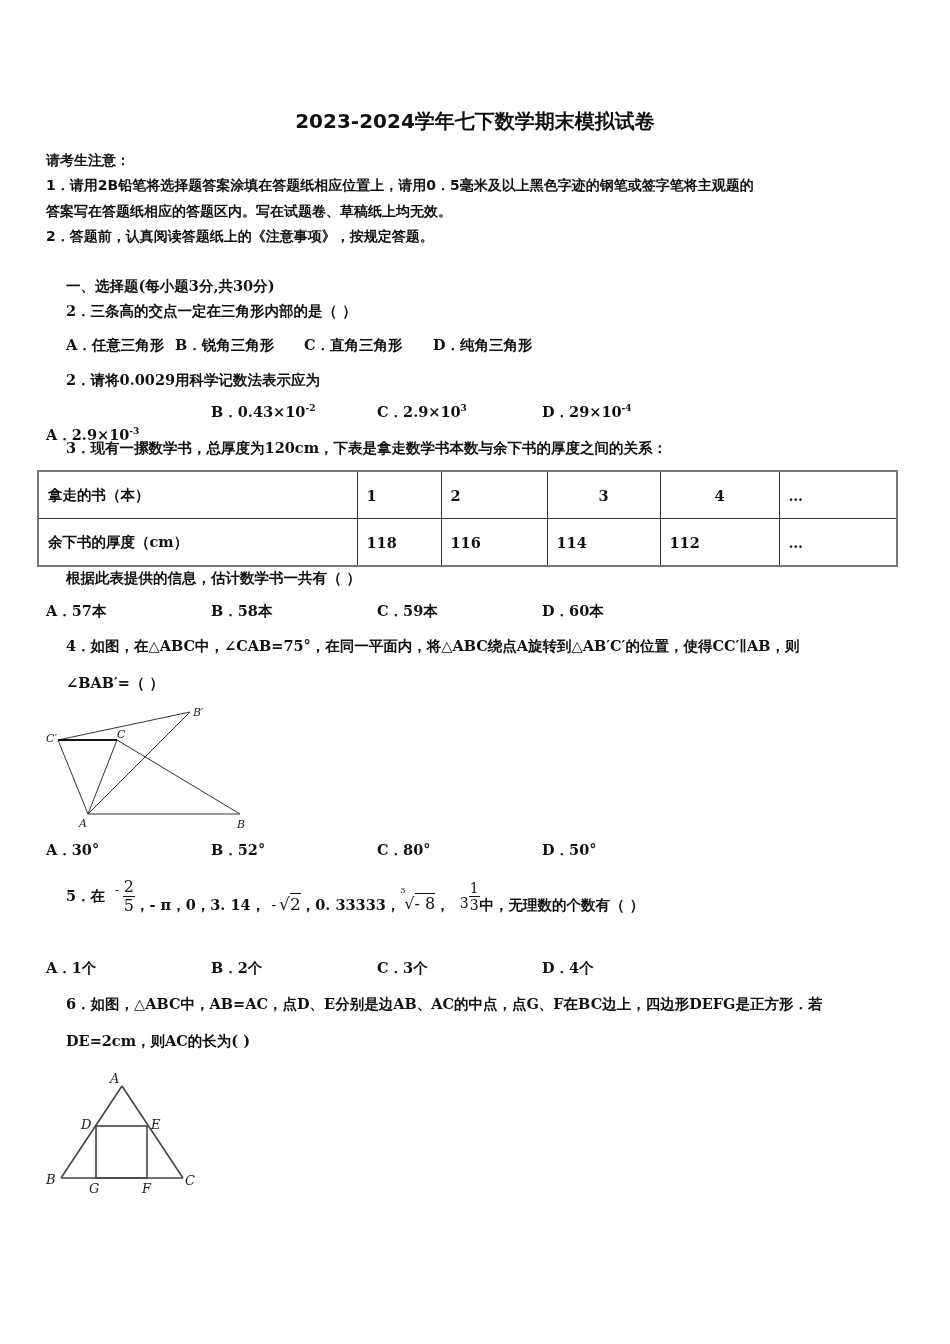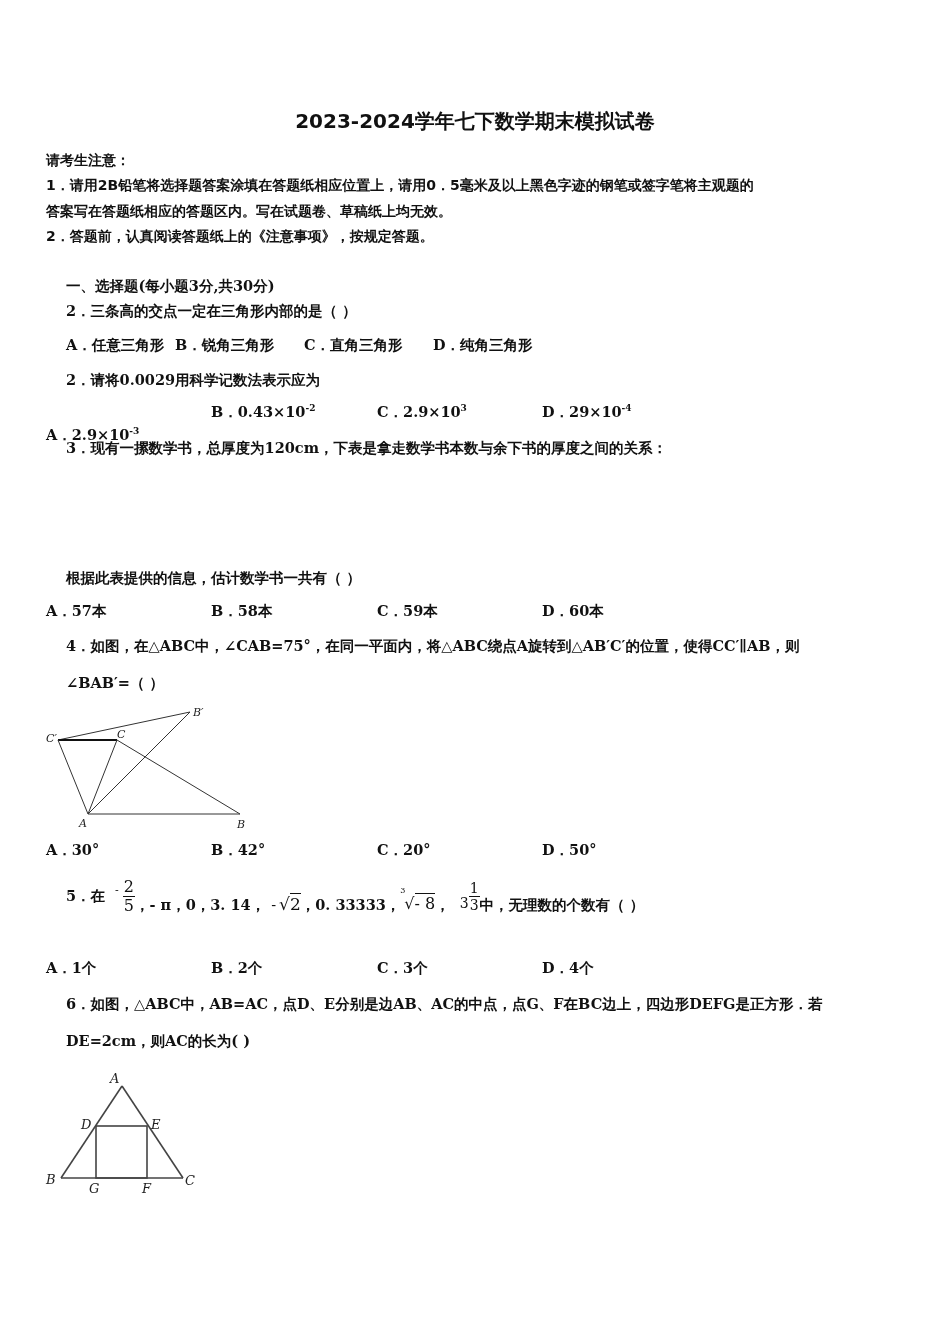--- a/index.html
+++ b/index.html
@@ -63,20 +63,36 @@
 <table class="tbl">
   <colgroup>
     <col style="width:319px">
       <col style="width:84px">
       <col style="width:106px">
       <col style="width:113px">
       <col style="width:119px">
       <col style="width:118px">
   </colgroup>
   <tbody>
+      <tr>
+    <td>拿走的书（本）</td>
+    <td>1</td>
+    <td>2</td>
+    <td class="center">3</td>
+    <td class="center">4</td>
+    <td>…</td>
+  </tr>
+  <tr>
+    <td>余下书的厚度（cm）</td>
+    <td>118</td>
+    <td>116</td>
+    <td>114</td>
+    <td>112</td>
+    <td>…</td>
+  </tr>
 </tbody>
   </table>
 <div class="abs txt" style="left:46px; top:568px;">根据此表提供的信息，估计数学书一共有（       ）</div>
 <div class="abs opt" style="left:46px; top:602px;">A．57本</div>
 <div class="abs opt" style="left:211px; top:602px;">B．58本</div>
 <div class="abs opt" style="left:377px; top:602px;">C．59本</div>
 <div class="abs opt" style="left:542px; top:602px;">D．60本</div>
 
 <div class="abs txt" style="left:46px; top:636px;">4．如图，在△ABC中，∠CAB=75°，在同一平面内，将△ABC绕点A旋转到△AB′C′的位置，使得CC′∥AB，则</div>
 <div class="abs txt" style="left:46px; top:673px;">∠BAB′=（    ）</div>
@@ -110,22 +126,22 @@
     <text x="81" y="1129">D</text>
     <text x="151" y="1129">E</text>
     <text x="46" y="1184">B</text>
     <text x="89" y="1193">G</text>
     <text x="142" y="1193">F</text>
     <text x="185" y="1185">C</text>
   </g>
 </svg>
 
 <div class="abs opt" style="left:46px; top:841px;">A．30°</div>
-<div class="abs opt" style="left:211px; top:841px;">B．42°</div>
-<div class="abs opt" style="left:377px; top:841px;">C．20°</div>
+<div class="abs opt" style="left:211px; top:841px;">B．52°</div>
+<div class="abs opt" style="left:377px; top:841px;">C．80°</div>
 <div class="abs opt" style="left:542px; top:841px;">D．50°</div>
 
 <div class="abs txt" style="left:46px; top:876px; line-height:22px; display:flex; align-items:center;">
   <span>5．在</span>
   <span class="math" style="font-size:11px; margin:0 4px 0 10px; align-self:flex-start; margin-top:4px;">-</span>
   <span class="frac">
     <span class="n" style="border-bottom:1px solid #111;">2</span>
     <span class="d">5</span>
   </span>
   <span style="margin-top:18px;text-align:right;">，- π，0，3. 14，</span>

